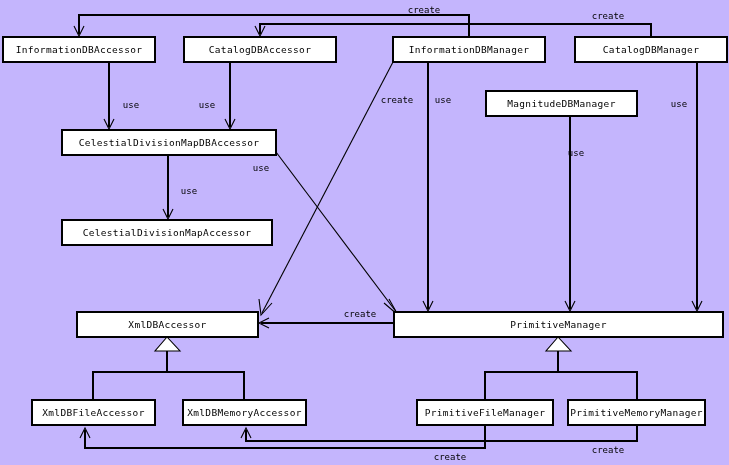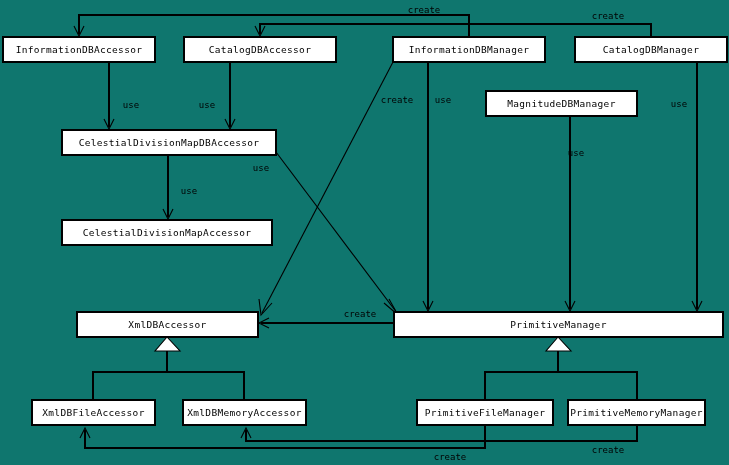--- a/index.html
+++ b/index.html
@@ -4,21 +4,21 @@
 <style>
   html, body {
     margin: 0;
     padding: 0;
     background: #ffffff;
   }
   #diagram-root {
     position: relative;
     width: 729px;
     height: 465px;
-    background: #0f766e;
+    background: #c4b5fd;
     overflow: hidden;
     font-family: "DejaVu Sans Mono", "Liberation Mono", monospace;
     text-align: center;
   }
   svg.canvas {
     position: absolute;
     left: 0;
     top: 0;
     width: 729px;
     height: 465px;

